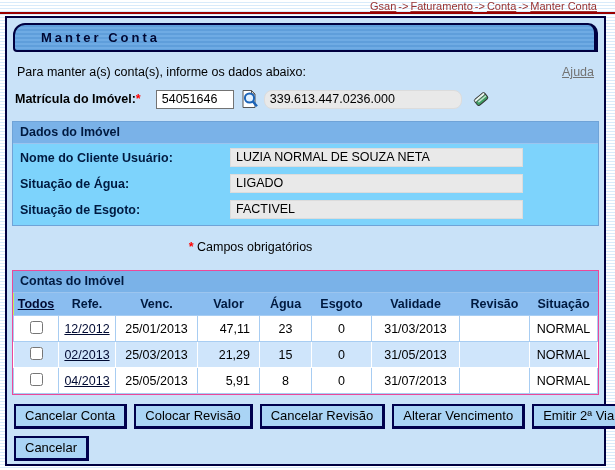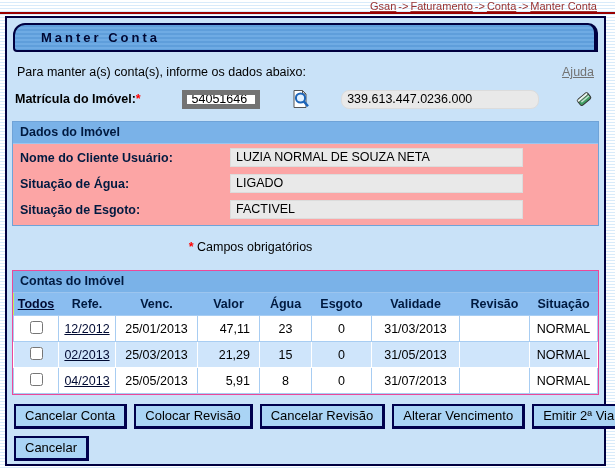--- a/index.html
+++ b/index.html
@@ -55,49 +55,48 @@
     justify-content: space-between;
     align-items: center;
     margin: 2px 5px 10px 5px;
   }
   .help-link { color: #737373; font-weight: normal; text-decoration: underline; cursor: pointer; }
 
   .matricula-row {
     display: flex;
     align-items: center;
     margin: 4px 5px 12px 3px;
-    justify-content: space-between;
   }
   .matricula-row label { font-weight: bold; }
   .req { color: #ff0000; font-weight: bold; }
   .matricula-input {
     width: 78px; height: 19px;
     margin-left: 15px;
-    border: 5px solid #737373;
+    border: 1px solid #737373;
     font-family: "Liberation Sans", sans-serif;
     font-size: 12.5px;
     padding-left: 5px;
   }
   .icon-btn { margin-left: 6px; cursor: pointer; display: inline-flex; }
   .readonly-field {
     background: #e9e9e9;
     border: 1px solid #dcdcdc;
     height: 19px;
     line-height: 17px;
     padding: 0 5px;
     overflow: hidden;
     white-space: nowrap;
   }
   .inscricao-field { width: 198px; margin-left: 4px; border-radius: 8px; }
   .eraser-wrap { margin-left: 9px; }
 
   
   .section-box {
     border: 1px solid #6fa3d8;
-    background: #fca5a5;
+    background: #7dd3fc;
     margin-bottom: 14px;
   }
   .section-header {
     background: #7ab2e8;
     padding: 3px 7px 4px 7px;
     font-weight: bold;
     color: #001a40;
     border-bottom: 1px solid #9cc5ef;
   }
   .field-row { display: flex; align-items: center; padding: 4px 7px 3px 7px; }

